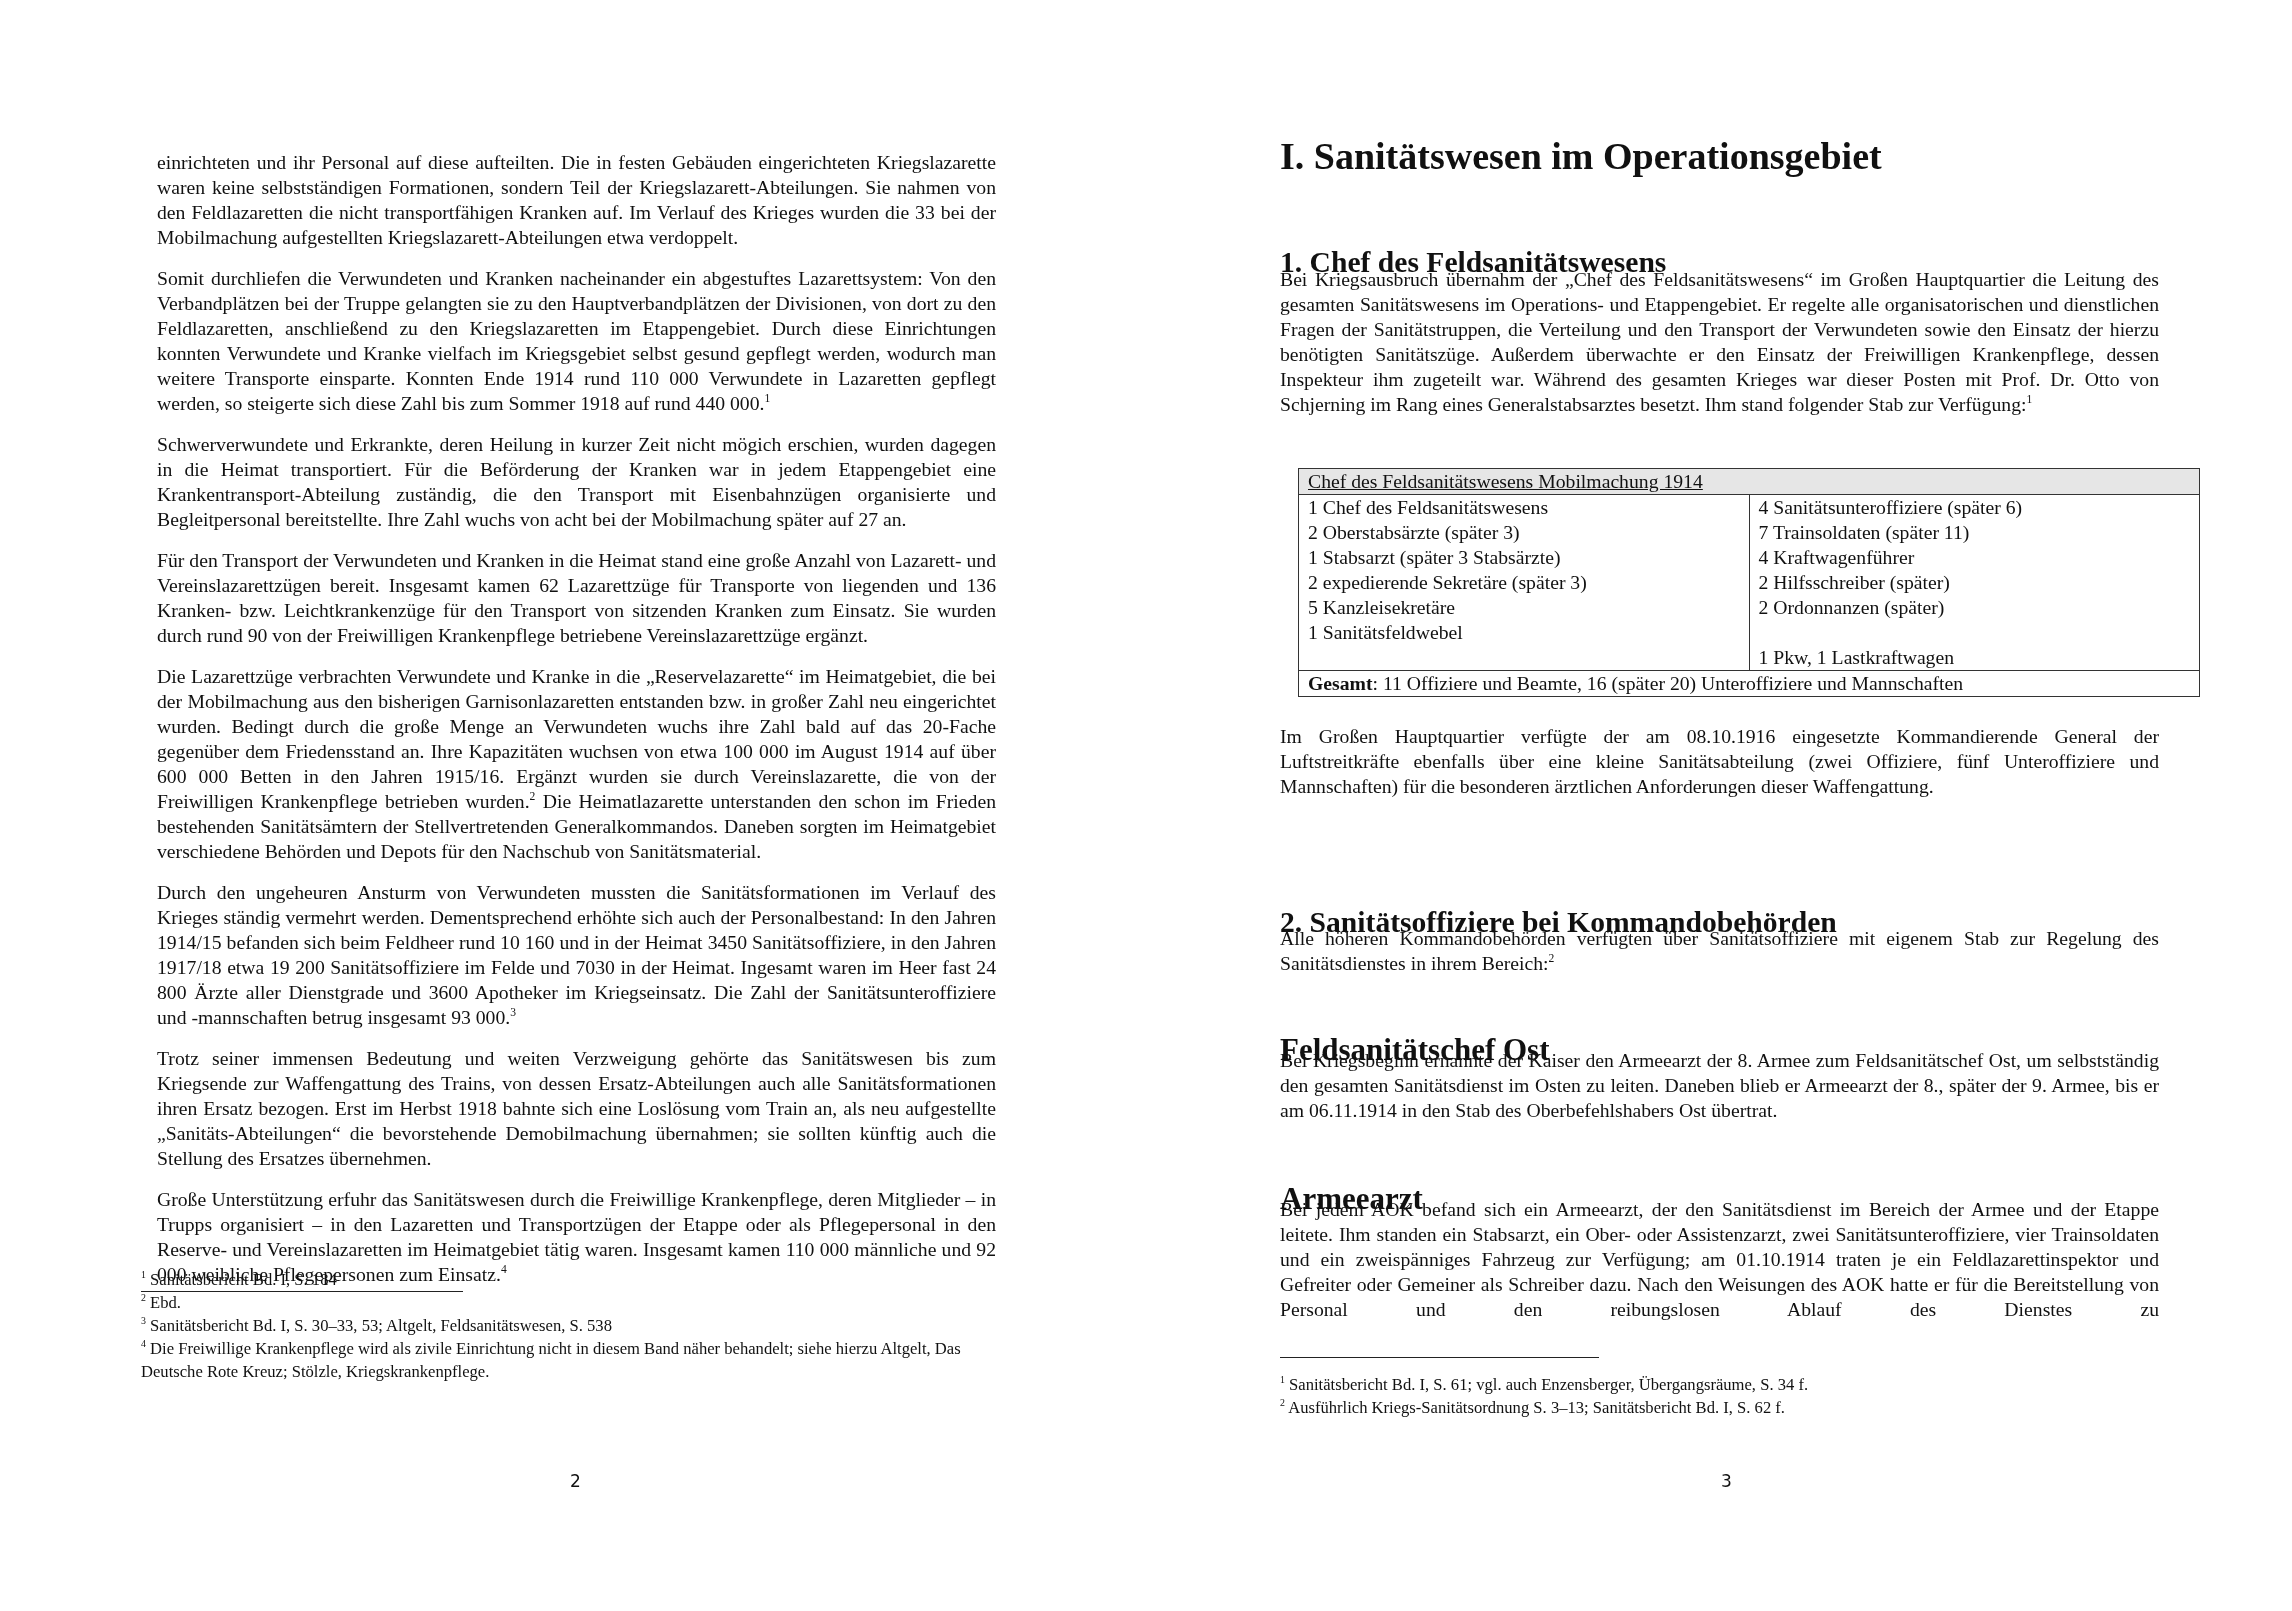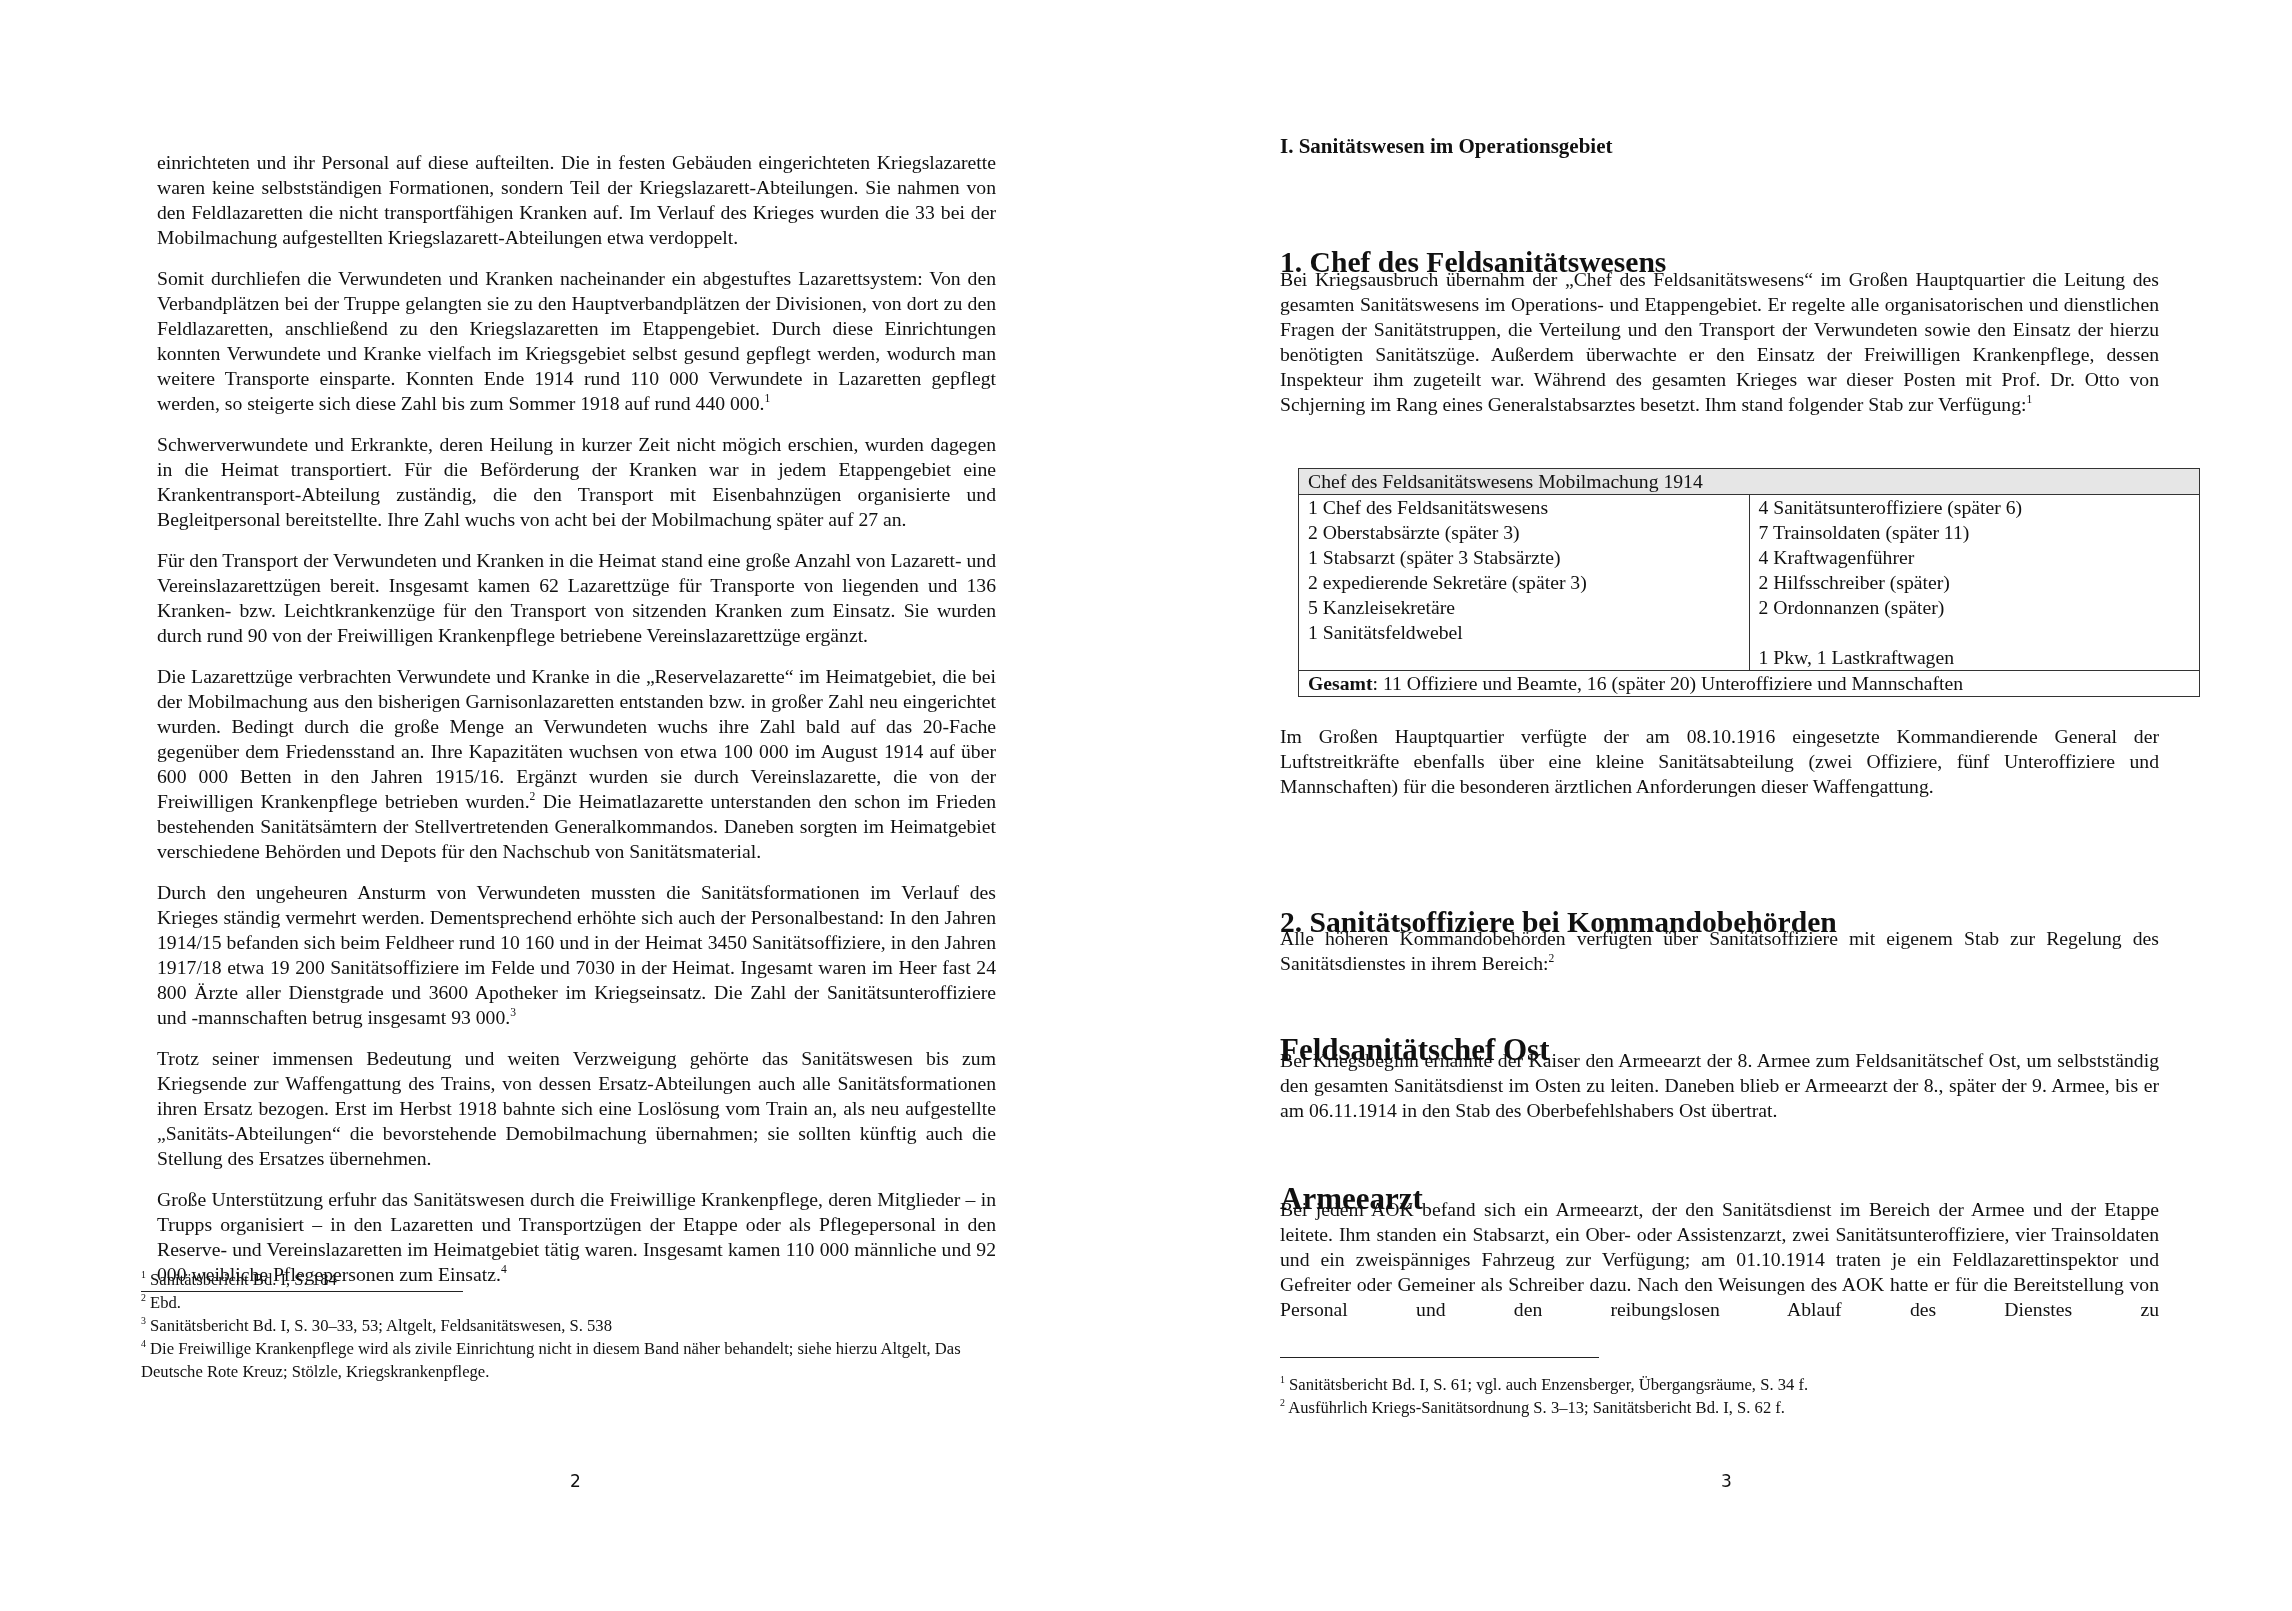--- a/index.html
+++ b/index.html
@@ -11,29 +11,29 @@
   .body-text { position: absolute; font-size: 19.7px; line-height: 25px; text-align: justify; }
   .page-left .body-text { left: 141px; top: 134px; width: 871px; }
   .body-text p { margin: 16px; }
   sup { font-size: 11.6px; line-height: 0; vertical-align: super; }
   .fn-rule { position: absolute; height: 1.3px; background: #222; }
   .footnotes { position: absolute; font-size: 16.6px; line-height: 23px; }
   .footnotes p { margin: 0; }
   .footnotes sup { font-size: 9.9px; }
   .page-number { position: absolute; font-family: "DejaVu Sans", sans-serif; font-size: 17px; }
   h1, h2, h3 { margin: 0; font-weight: bold; position: absolute; }
-  .h1 { font-size: 21px; }
+  .h1 { font-size: 38px; }
   .h2 { font-size: 29.6px; margin-top: 41px; }
   .h3 { font-size: 31px; margin-top: 32px; }
   .rt { position: absolute; left: 134px; width: 879px; font-size: 19.7px; line-height: 25px; text-align: justify; }
   .rt p { margin: 0; }
   table.staff { position: absolute; left: 152px; top: 468px; width: 902px; border-collapse: collapse;
                 font-size: 19.7px; line-height: 25px; }
   table.staff td { border: 1.3px solid #333; padding: 0 9px; vertical-align: top; }
-  table.staff td.head { background: #e6e6e6; }
+  table.staff td.head { background: #e6e6e6; text-decoration: underline; }
   table.staff td.col { width: 50%; }
   .cell-line { display: block; }
   .cell-line.spacer { height: 25px; }
 </style>
 </head>
 <body>
 
 <div class="page page-left">
   <div class="body-text">
     <p>einrichteten und ihr Personal auf diese aufteilten. Die in festen Gebäuden eingerichteten Kriegslazarette waren keine selbstständigen Formationen, sondern Teil der Kriegslazarett-Abteilungen. Sie nahmen von den Feldlazaretten die nicht transportfähigen Kranken auf. Im Verlauf des Krieges wurden die 33 bei der Mobilmachung aufgestellten Kriegslazarett-Abteilungen etwa verdoppelt.</p>

